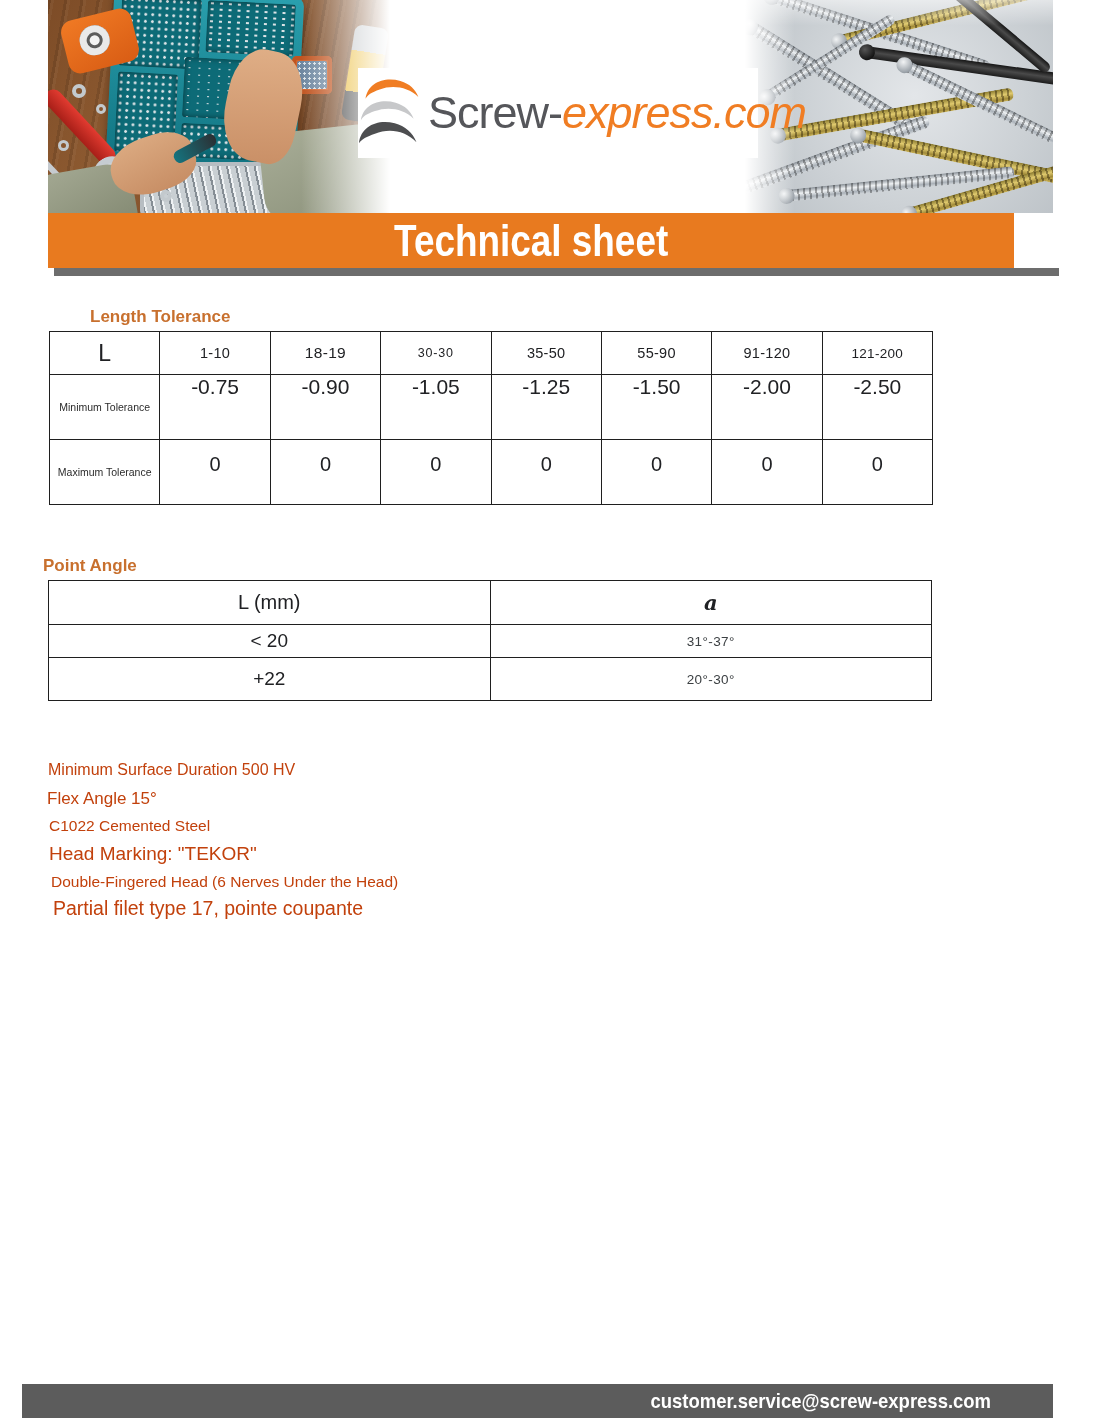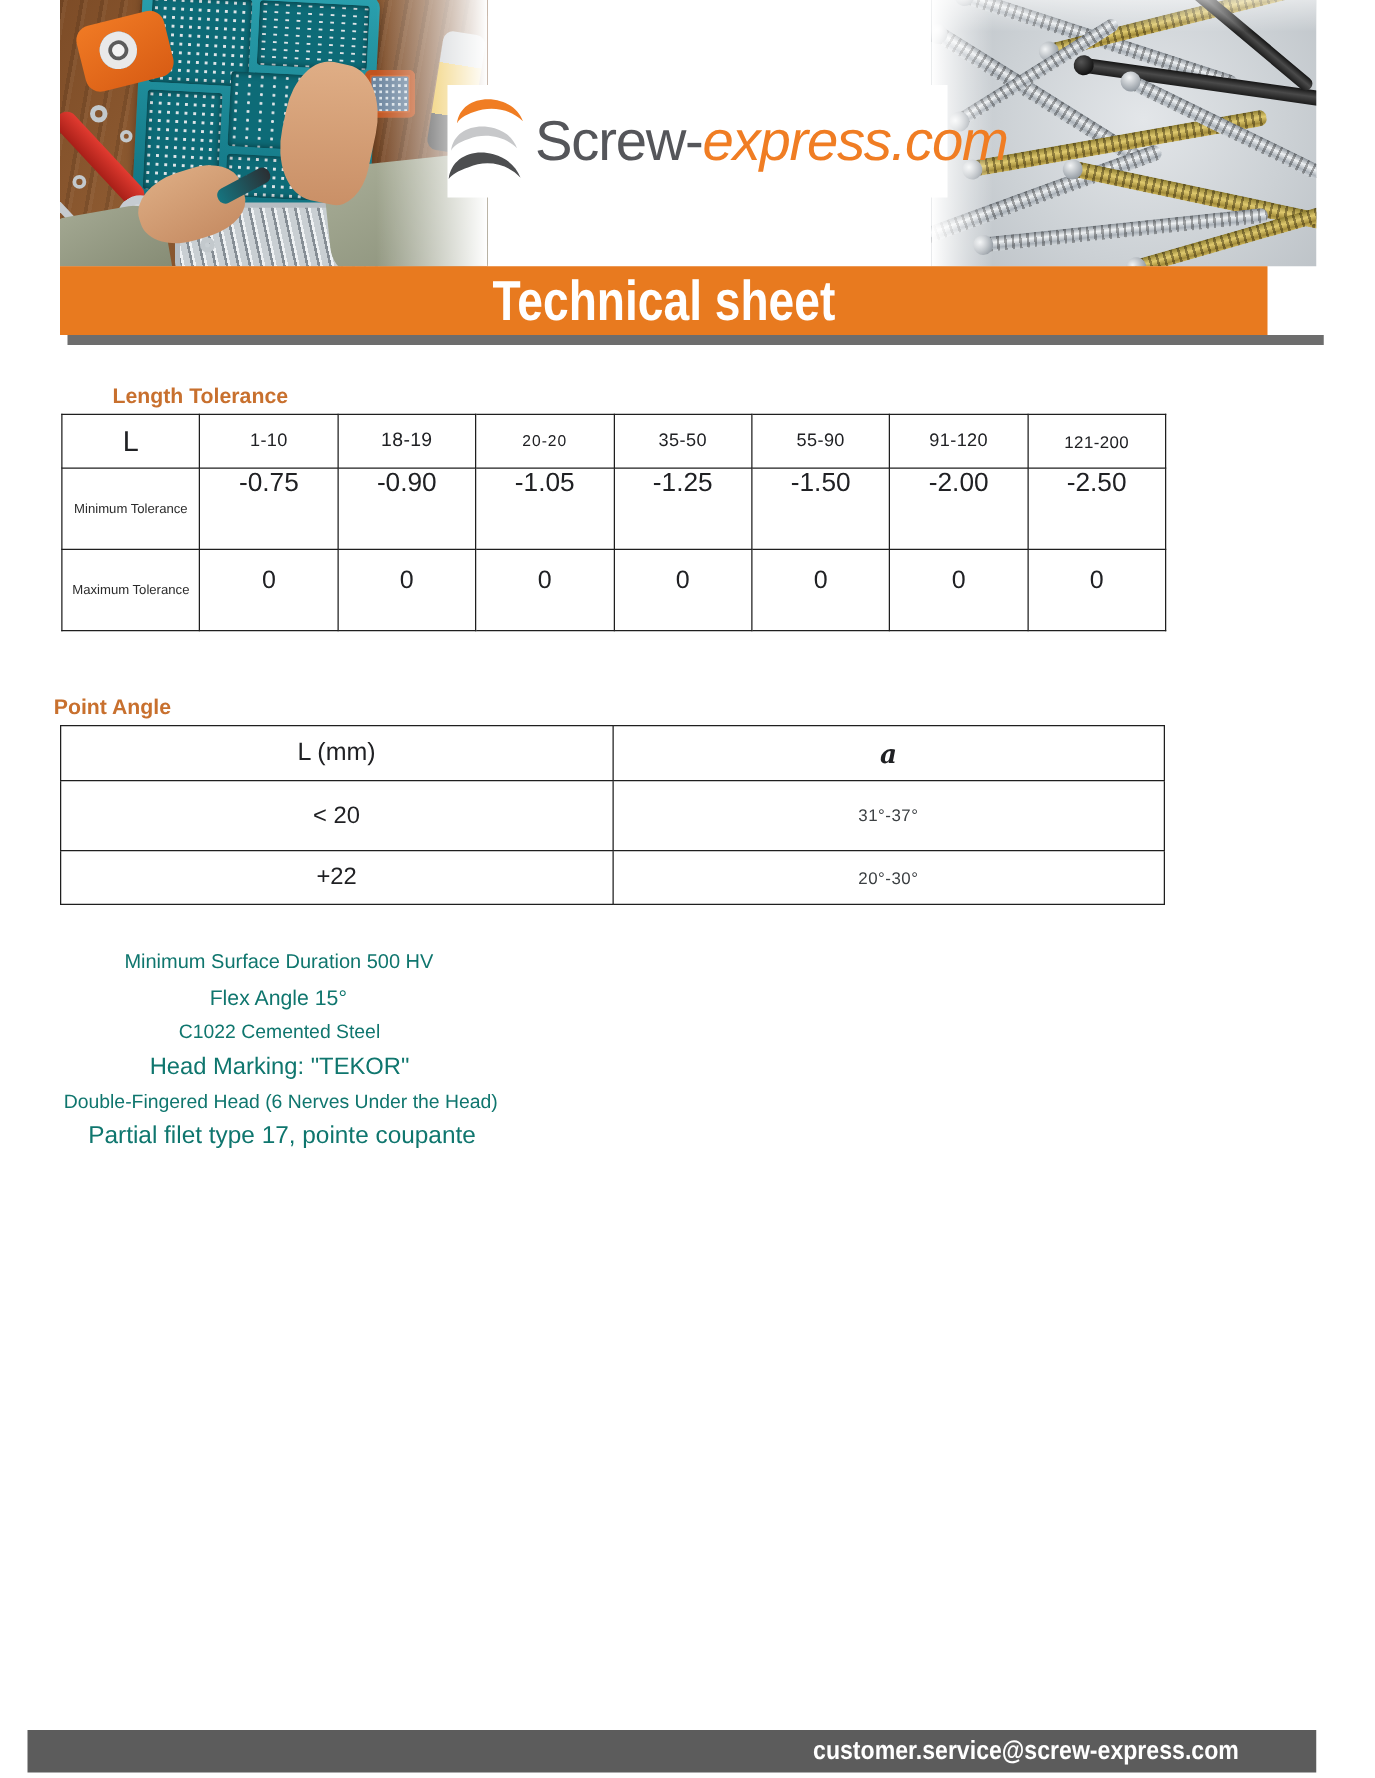--- a/index.html
+++ b/index.html
@@ -91,30 +91,30 @@
   .col-h { font-size:14.5px; letter-spacing:.3px; }
   .col-h.sm { font-size:12.5px; letter-spacing:.8px; }
   .col-h.md { font-size:13.5px; }
   .col-h.lg { font-size:15.5px; }
   .row-label { font-size:10.5px; color:#2b2b2b; vertical-align:middle; }
   .val { font-size:21px; vertical-align:top; padding-top:0; }
   .val0 { font-size:20px; vertical-align:top; padding-top:13px; }
 
   .pa-table { position:absolute; left:48px; top:580px; width:884px; }
   .pa-table .r1 { height:44px; }
-  .pa-table .r2 { height:56px; }
+  .pa-table .r2 { height:33px; }
   .pa-table .r3 { height:43px; }
   .pa-lmm { font-size:20px; }
   .pa-alpha { font-family:"DejaVu Serif", serif; font-style:italic; font-weight:bold; font-size:21px; }
   .pa-l { font-size:19px; }
   .pa-deg { font-size:13.5px; color:#3c4043; letter-spacing:.4px; }
 
   
   .specs { position:absolute; left:46px; top:762px; }
-  .spec { line-height:1; color:#0f766e;text-align:center; }
+  .spec { line-height:1; color:#c2410c; }
   .sp0 { font-size:16px;   margin-left:2px; margin-bottom:12px; }
   .sp1 { font-size:17px;   margin-left:1px; margin-bottom:11px; }
   .sp2 { font-size:15.5px; margin-left:3px; margin-bottom:10px; }
   .sp3 { font-size:19px;   margin-left:3px; margin-bottom:11px; }
   .sp4 { font-size:15.5px; margin-left:5px; margin-bottom:10px; }
   .sp5 { font-size:19.5px; margin-left:7px; }
 
   
   .footer { position:absolute; left:22px; top:1384px; width:1031px; height:34px; background:#5c5c5c; text-align:right; }
   .footer-email { display:inline-block; line-height:34px; font-size:21px; font-weight:bold; color:#ffffff; margin-right:62px; transform:scaleX(.88); transform-origin:right center; }
@@ -181,21 +181,21 @@
   </div>
   <div class="banner-shadow"></div>
 
   <div class="sec-heading h-lt">Length Tolerance</div>
   <table class="lt-table">
     <tbody>
         <tr class="r-head">
       <th class="corner-l">L</th>
       <th class="col-h">1-10</th>
       <th class="col-h lg">18-19</th>
-      <th class="col-h sm">20-20</th>
+      <th class="col-h sm">30-30</th>
       <th class="col-h">35-50</th>
       <th class="col-h">55-90</th>
       <th class="col-h">91-120</th>
       <th class="col-h md">121-200</th>
     </tr>
     <tr class="r-val">
       <td class="row-label">Minimum Tolerance</td>
       <td class="val">-0.75</td>
       <td class="val">-0.90</td>
       <td class="val">-1.05</td>

